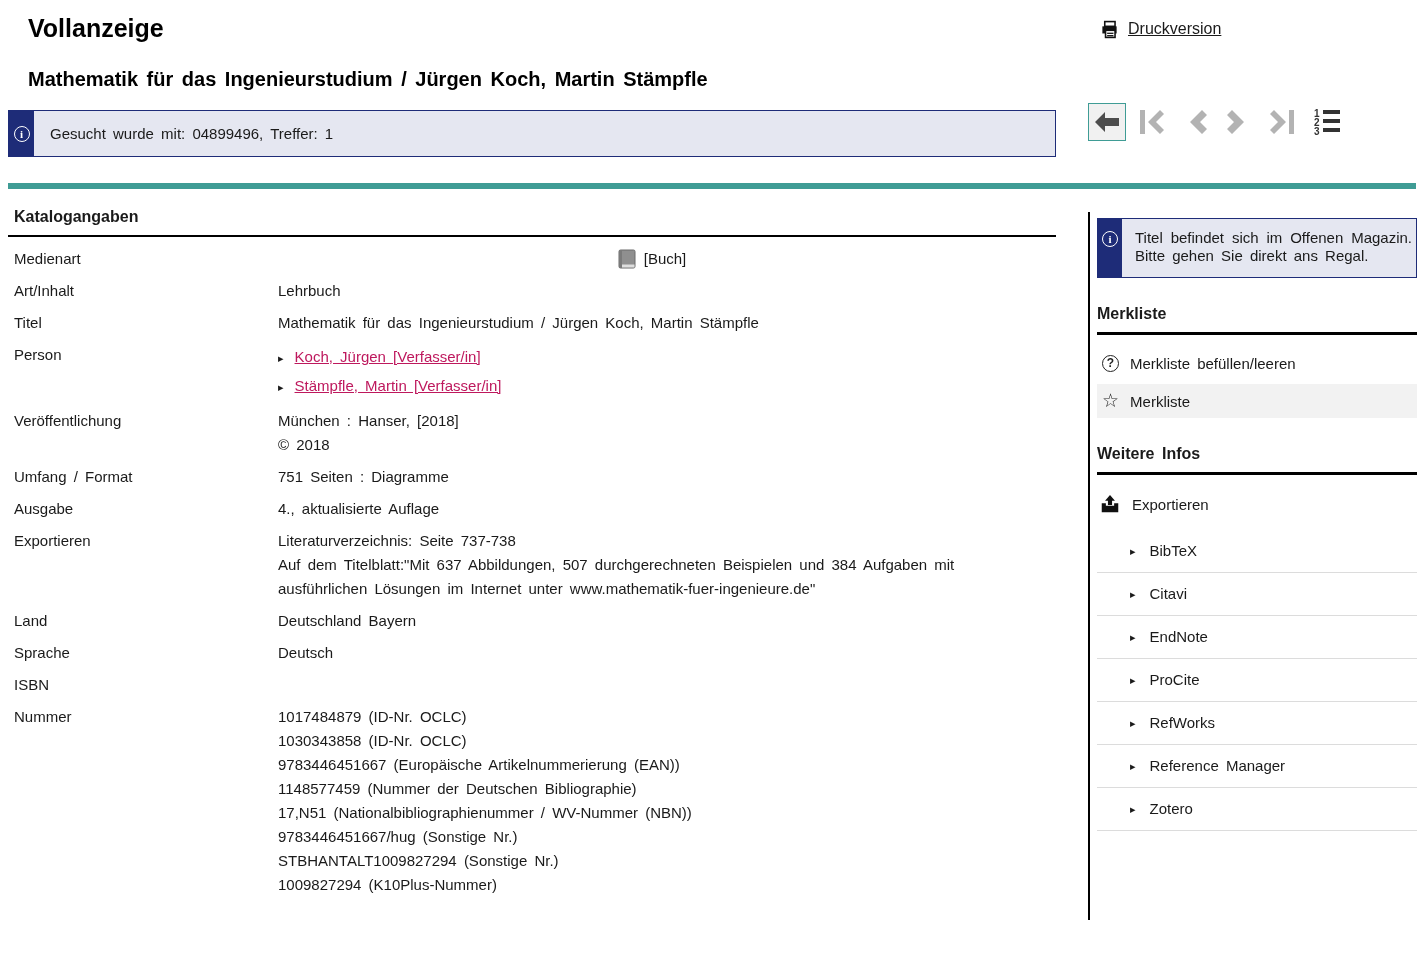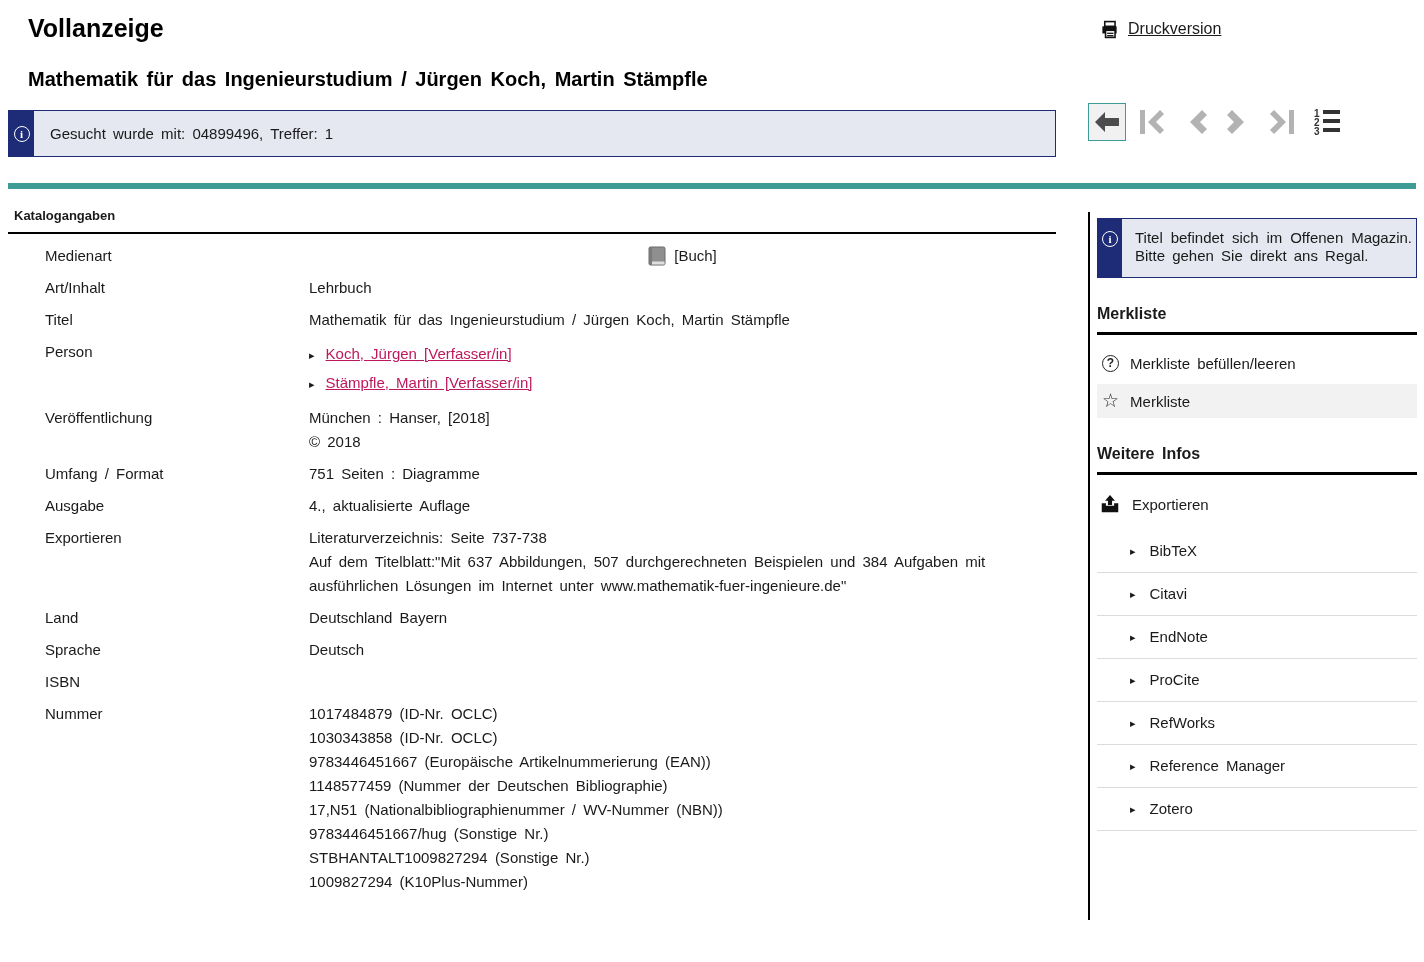--- a/index.html
+++ b/index.html
@@ -27,23 +27,23 @@
   .circle-i {
     width:16px; height:16px; border:1px solid #fff; border-radius:50%;
     color:#fff; font-size:11px; line-height:14px; text-align:center;
     font-family:"Liberation Serif", serif; font-weight:700; word-spacing:0;
   }
   .alert-text { display:flex; align-items:center; padding-left:16px; font-size:15px; }
 
   .teal-rule { position:absolute; left:8px; top:183px; width:1408px; height:6px; background:#3f9c95; }
 
   .catalog { position:absolute; left:8px; top:206px; width:1048px; }
-  .catalog-heading { font-size:13px; font-weight:700; padding:2px 0 9px 6px; border-bottom:2px solid #000; }
+  .catalog-heading { font-size:16px; font-weight:700; padding:2px 0 9px 6px; border-bottom:2px solid #000; }
   .catalog-rows { padding:10px 0 0 6px; }
-  .catalog-row { display:flex; margin-bottom:8px; line-height:24px;margin-left:31px; }
+  .catalog-row { display:flex; margin-bottom:8px; line-height:24px; }
   .row-label { width:264px; flex-shrink:0; }
   .row-value { flex:1; max-width:748px;justify-content:center; }
   .media-value { display:flex; align-items:center; gap:8px; }
   .person-line { line-height:28px; display:flex; align-items:baseline; gap:11px; }
   .tri { font-size:11px; color:#1a1a1a; word-spacing:0; }
   .person-link { color:#be185d; text-decoration:underline; cursor:pointer; }
 
   .sidebar {
     position:absolute; left:1088px; top:212px; width:329px; height:708px;
     border-left:2px solid #000; padding-left:7px;

